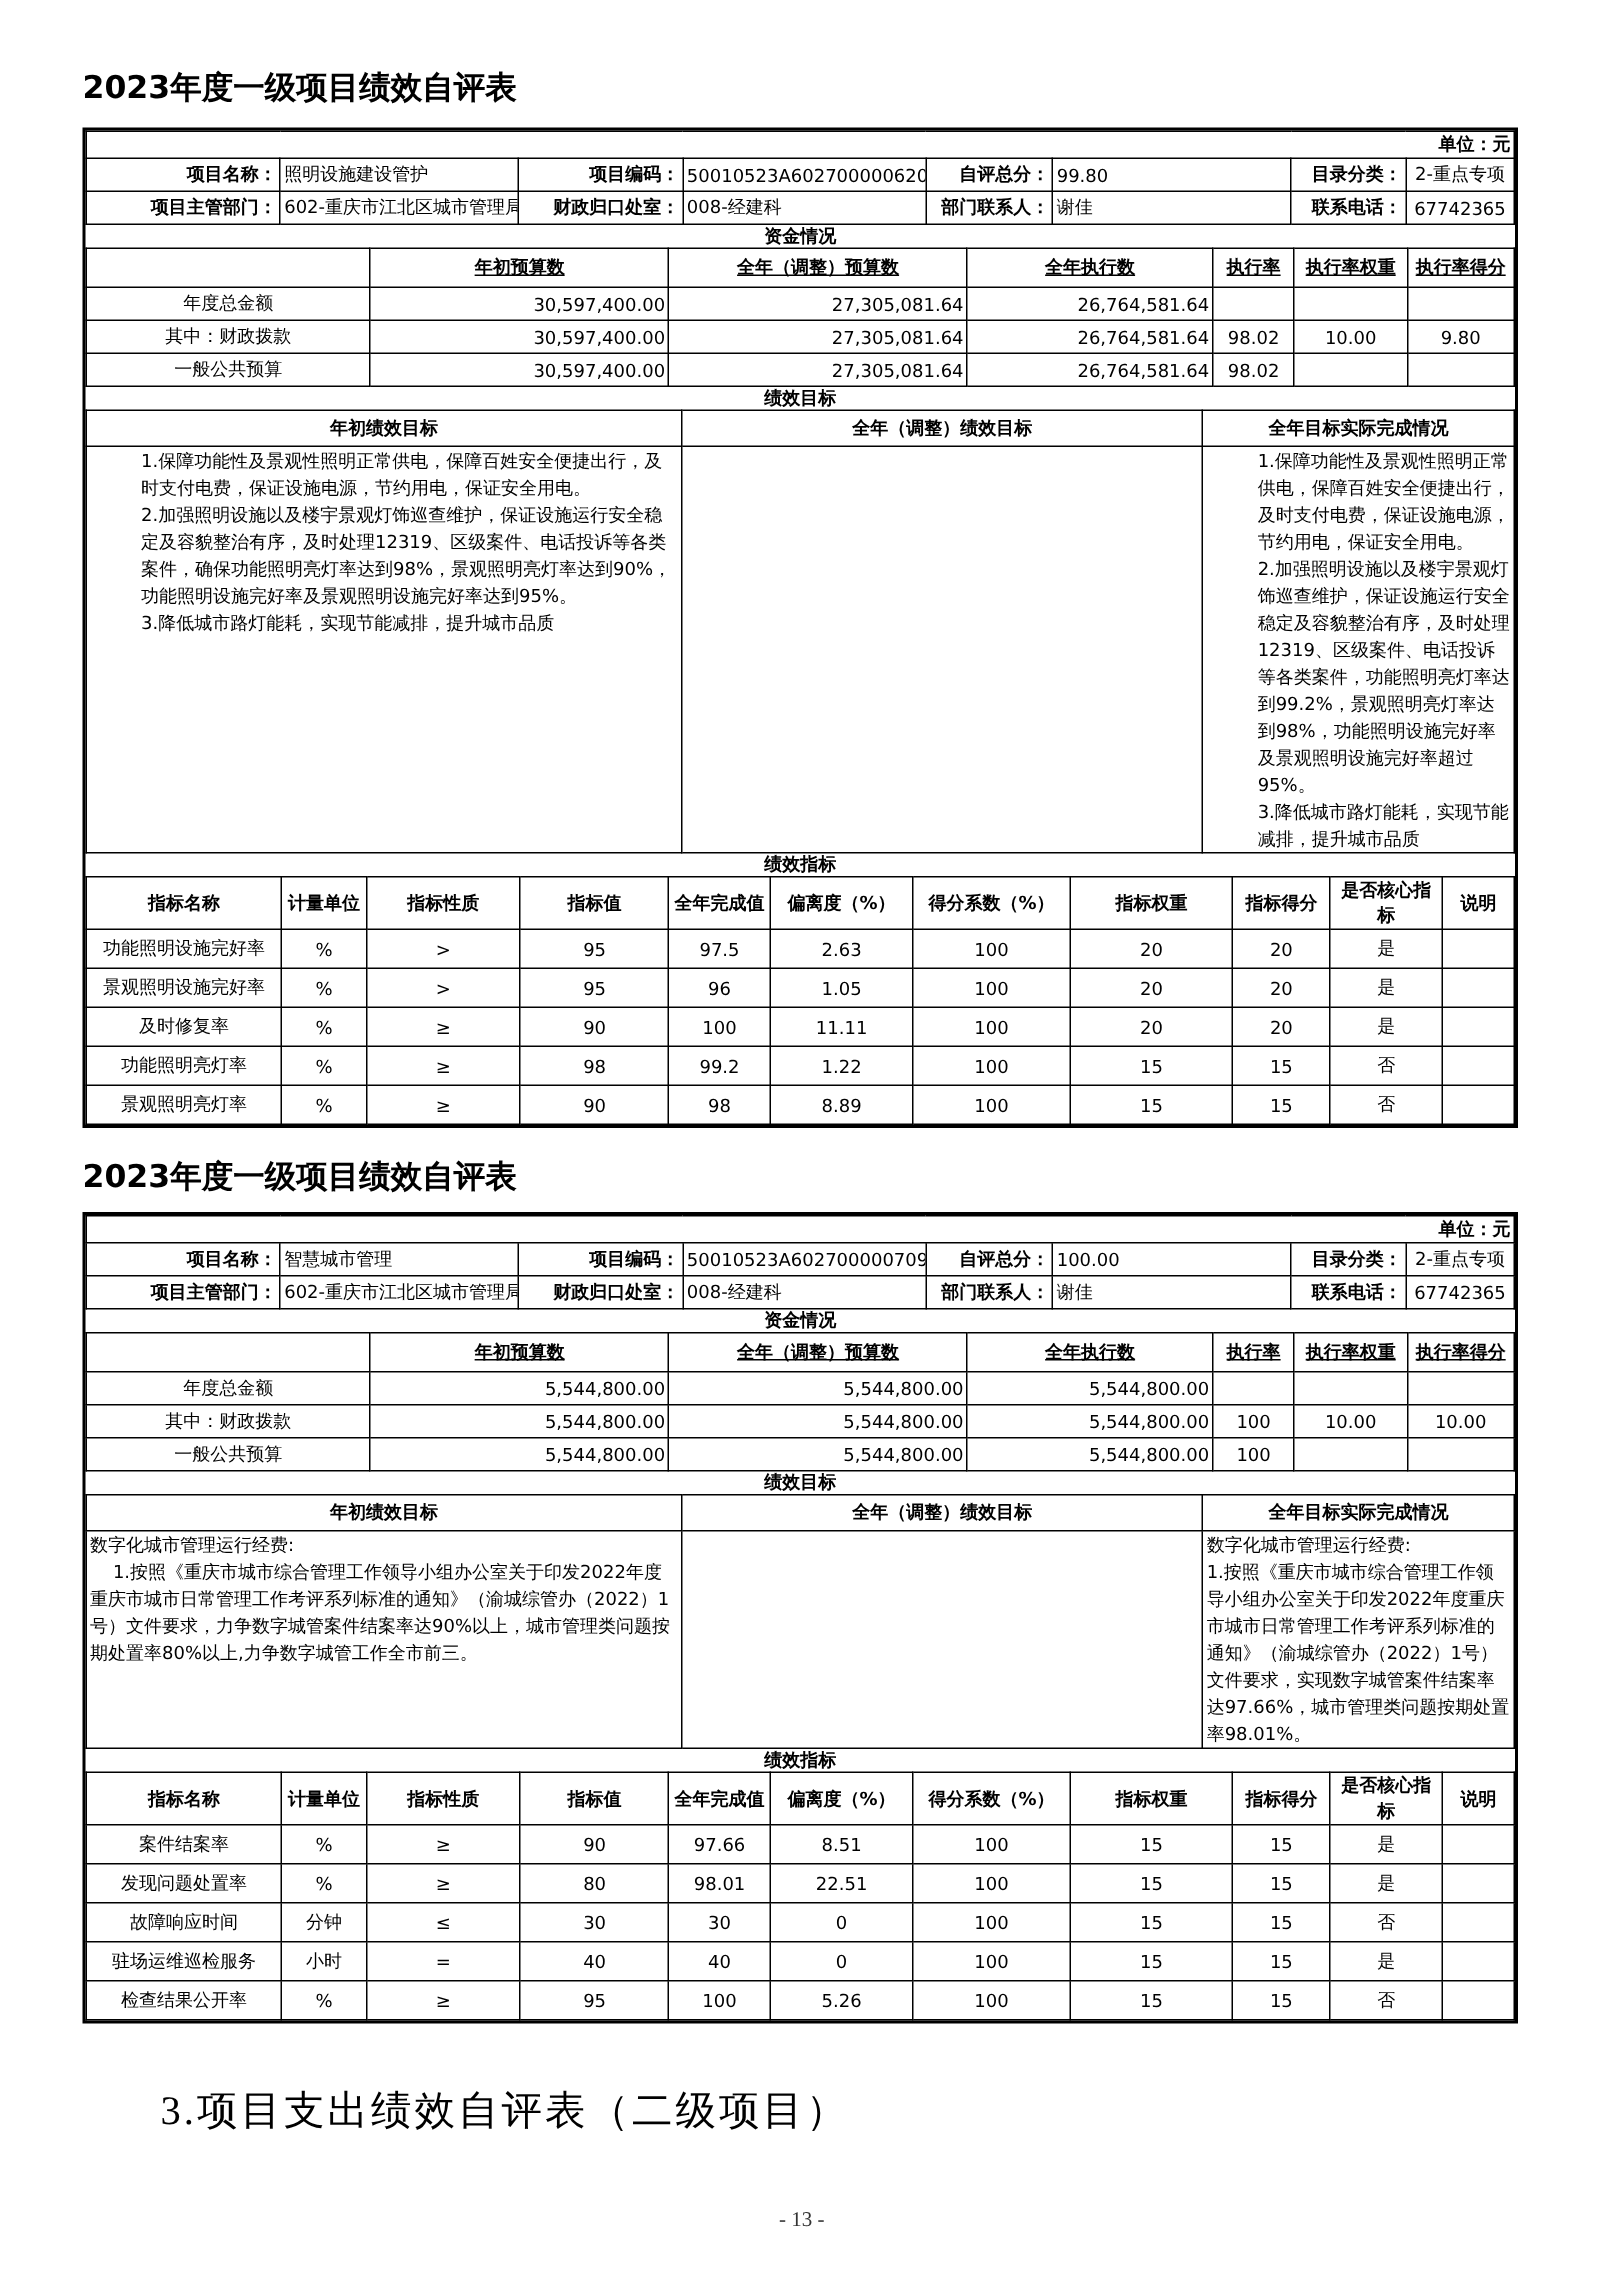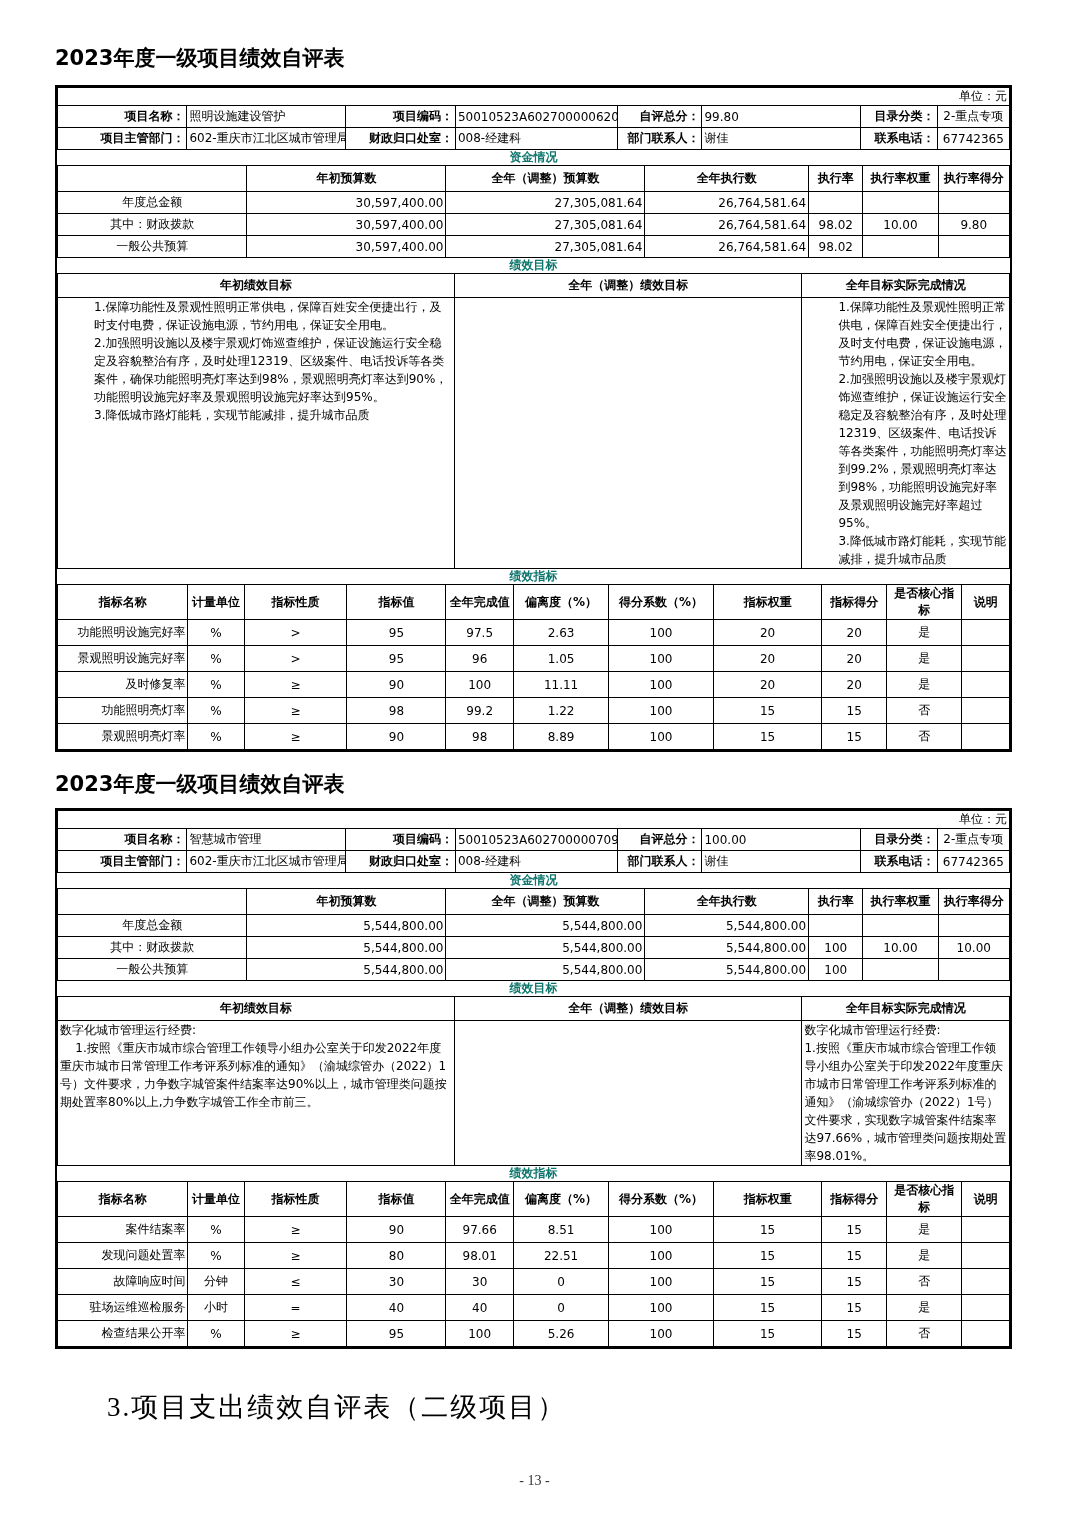--- a/index.html
+++ b/index.html
@@ -10,28 +10,28 @@
   .ttl1{padding-top:44px;padding-bottom:13px;}
   .ttl2{padding-top:18px;padding-bottom:10px;}
   .wrap{border:2px solid #000;}
   table.grid{border-collapse:collapse;width:100%;table-layout:fixed;}
   table.grid td{border:1px solid #000;font-size:12px;overflow:hidden;padding:0 2px;}
   .lab{font-weight:bold;text-align:right;padding-right:2px;white-space:nowrap;}
   .hdr{font-weight:bold;text-align:center;}
   .num{text-align:right;padding-right:8px;font-size:12px;}
   .cell-l{text-align:left;padding-left:4px;white-space:nowrap;}
   .cell-c{text-align:center;}
-  .unit{border:1px solid #000;text-align:right;font-weight:normal;font-size:11px;padding-right:4px;margin-left:24px;}
-  .bar{text-align:center;color:#0f766e;font-weight:bold;font-size:12px;height:15px;line-height:15px;}
+  .unit{border:1px solid #000;text-align:right;font-weight:bold;font-size:11px;padding-right:4px;margin-left:24px;}
+  .bar{text-align:center;color:#000000;font-weight:bold;font-size:12px;height:15px;line-height:15px;}
   .rowlab{text-align:center;padding-left:2px;white-space:nowrap;font-size:12px;}
   .tgt{vertical-align:top;white-space:pre-wrap;font-size:11px;line-height:1.5;text-align:left;padding:1px 3px;}
-  .h-unit{height:17px;} .h-info{height:22px;} .h-fhdr{height:26px;} .h-frow{height:22px;}
+  .h-unit{height:17px;} .h-info{height:22px;} .h-fhdr{height:26px;text-decoration:underline;} .h-frow{height:22px;}
   .h-thdr{height:24px;} .h-ihdr{height:30px;} .h-irow{height:26px;}
   .tb1 .tgt{height:186px;padding-left:36px;} .tb2 .tgt{height:120px;}
-  .iname{text-align:right;padding-left:8px;font-size:12px;white-space:nowrap;}
+  .iname{text-align:center;padding-left:8px;font-size:12px;white-space:nowrap;}
   .sub-head{margin:40px 0 0 52px;font-family:"Liberation Serif","DejaVu Serif",serif;
             font-size:27px;font-weight:normal;letter-spacing:2px;}
   .footer{position:absolute;bottom:26px;left:0;width:100%;text-align:center;
           font-family:"Liberation Serif","DejaVu Serif",serif;font-size:14px;color:#333;}
 </style>
 </head>
 <body>
 
 <div class="page">
   <div class="sheet">

